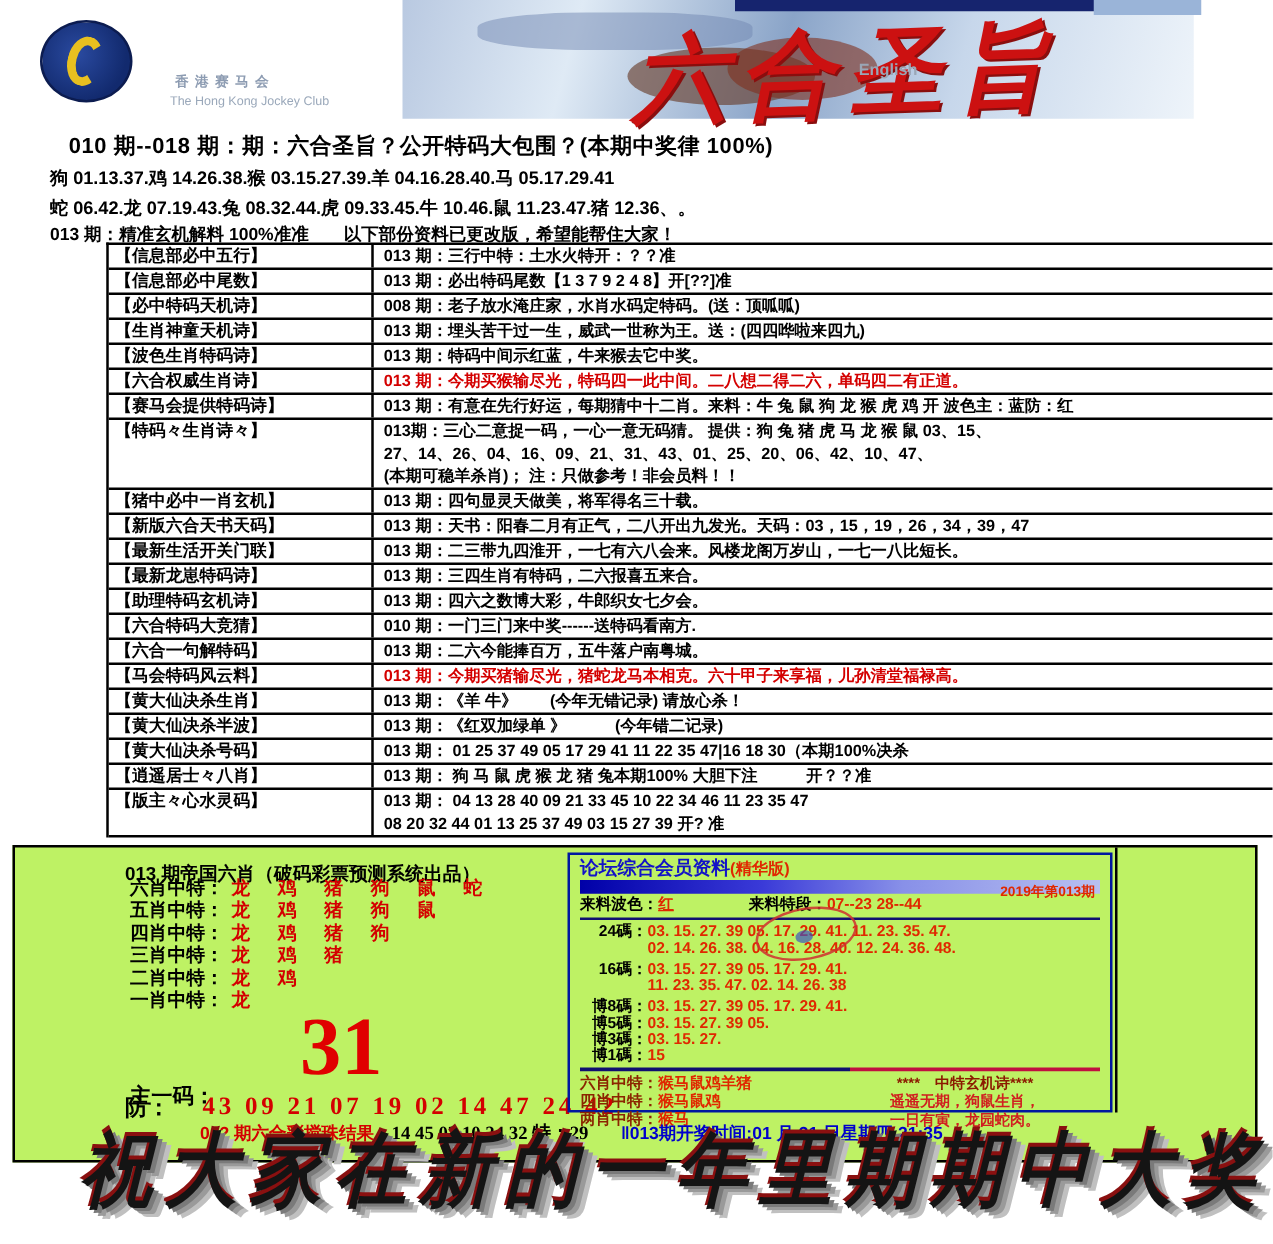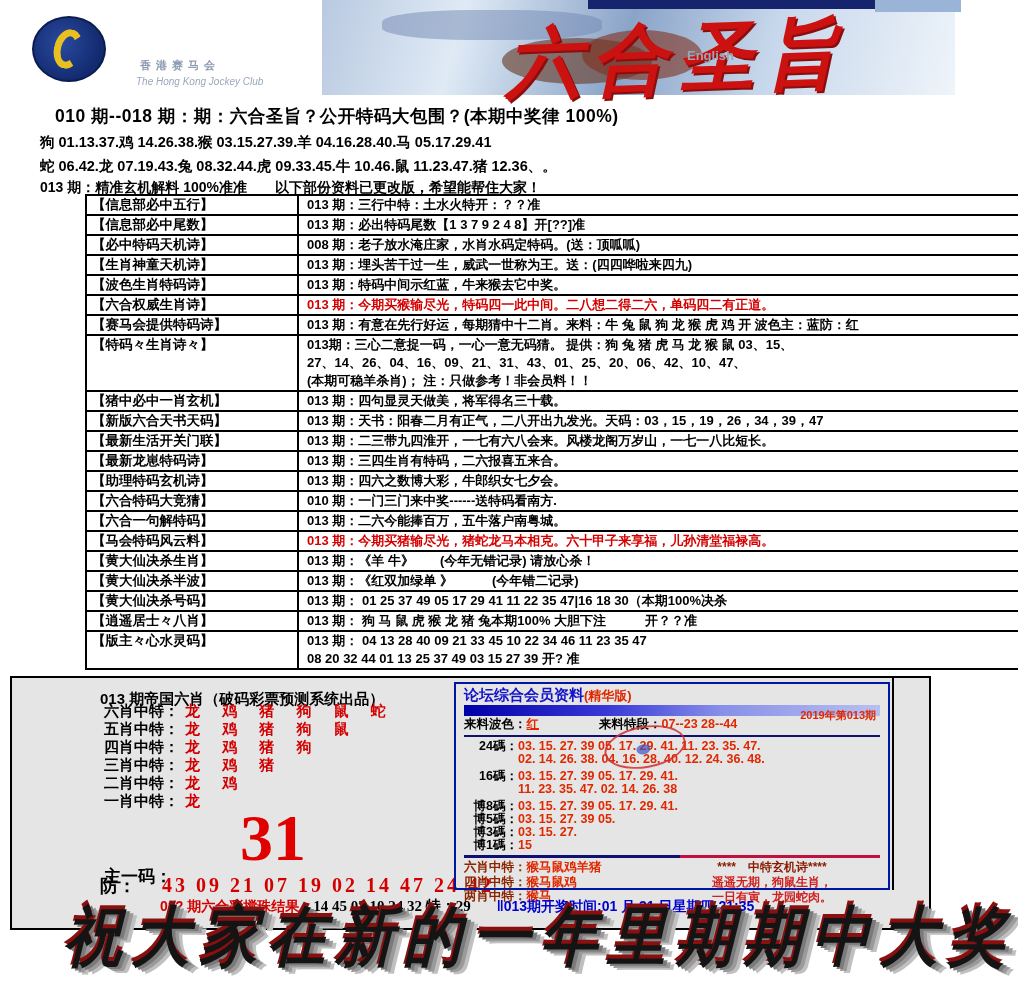--- a/index.html
+++ b/index.html
@@ -28,34 +28,34 @@
   .english-link { position:absolute; left:687px; top:48px; z-index:4; color:#9aa6b6; font-size:13px; font-weight:bold; }
   .logo-oval {
     position:absolute; left:32px; top:16px; width:74px; height:66px; border-radius:50%;
     background:radial-gradient(circle at 40% 40%, #2a4aa0, #122a6e 70%); border:2px solid #0c1c50;
   }
   .horseshoe {
     position:absolute; left:20px; top:11px; width:28px; height:40px; border-radius:50%;
     border:7px solid #e8c020; border-right-color:transparent; transform:rotate(14deg);
   }
   .logo-zh { position:absolute; left:140px; top:58px; color:#8d9cb2; font-size:11px; letter-spacing:5px; }
-  .logo-en { position:absolute; left:136px; top:76px; color:#9aa8ba; font-size:10px; font-weight:normal;font-style:italic; }
+  .logo-en { position:absolute; left:136px; top:76px; color:#9aa8ba; font-size:10px; font-weight:normal; }
   .title-line { position:absolute; left:55px; top:104px; font-size:17.5px; letter-spacing:.5px; }
   .zline1 { position:absolute; left:40px; top:133px; font-size:14.5px; }
   .zline2 { position:absolute; left:40px; top:157px; font-size:14.5px; }
   .note-line { position:absolute; left:40px; top:179px; font-size:14px; }
   
   .info-table { position:absolute; left:85px; top:194px; width:946px; border:2px solid #000; border-bottom:none; background:#fff; }
   .trow { display:flex; border-bottom:2px solid #000; }
   .tlabel { width:212px; flex:0 0 212px; border-right:2px solid #000; padding:0 0 0 5px; font-size:13.5px; line-height:18px; white-space:nowrap; overflow:hidden; }
   .tcell { flex:1; padding:0 0 0 8px; font-size:13px; line-height:18px; white-space:nowrap; overflow:hidden; }
   .tcell div { line-height:18px; }
   .red { color:#d40000; }
   
-  .bottom-box { position:absolute; left:10px; top:676px; width:921px; height:254px; border:2px solid #000; background:#e5e5e5; }
+  .bottom-box { position:absolute; left:10px; top:676px; width:996px; height:254px; border:2px solid #000; background:#bef264; }
   .bbox-divider { position:absolute; left:880px; top:0; width:0; height:212px; border-left:2px solid #000; }
   .empire-title { position:absolute; left:88px; top:12px; font-size:15px; }
   .empire-row { position:absolute; left:92px; font-size:15px; line-height:18px; white-space:nowrap; }
   .empire-row .val { color:#d40000; letter-spacing:9px; margin-left:6px; }
   .main-code-label { position:absolute; left:92px; top:160px; font-size:17px;margin-top:27px; }
   .main-code-value { position:absolute; left:228px; top:122px; font-size:66px; color:#e00000; font-family:"Liberation Serif","DejaVu Serif",serif; }
   .defend-label { position:absolute; left:88px; top:196px; font-size:18px; }
   .defend-values { position:absolute; left:150px; top:196px; font-size:20px; color:#d40000; letter-spacing:3px; font-family:"Liberation Serif","DejaVu Serif",serif; }
   
   .member-box { position:absolute; left:442px; top:4px; width:436px; height:208px; border:2px solid #0018a0; padding:2px 8px; }

